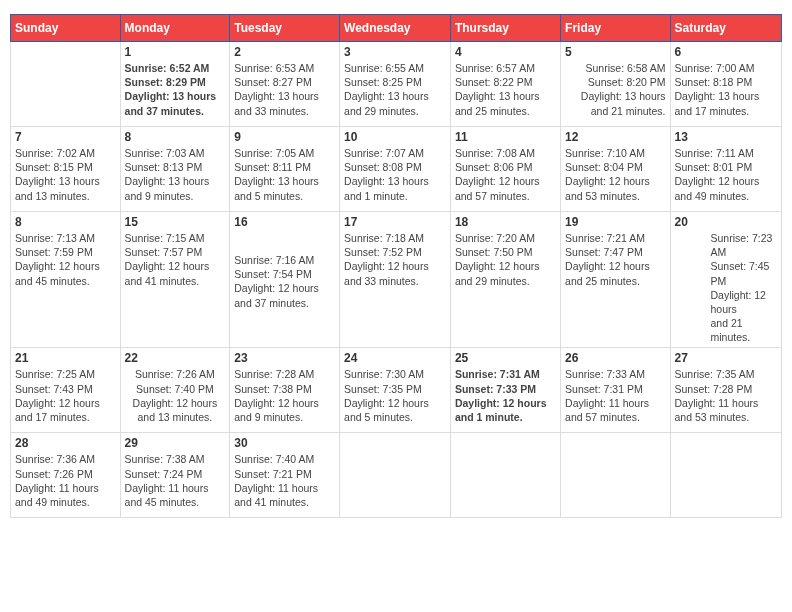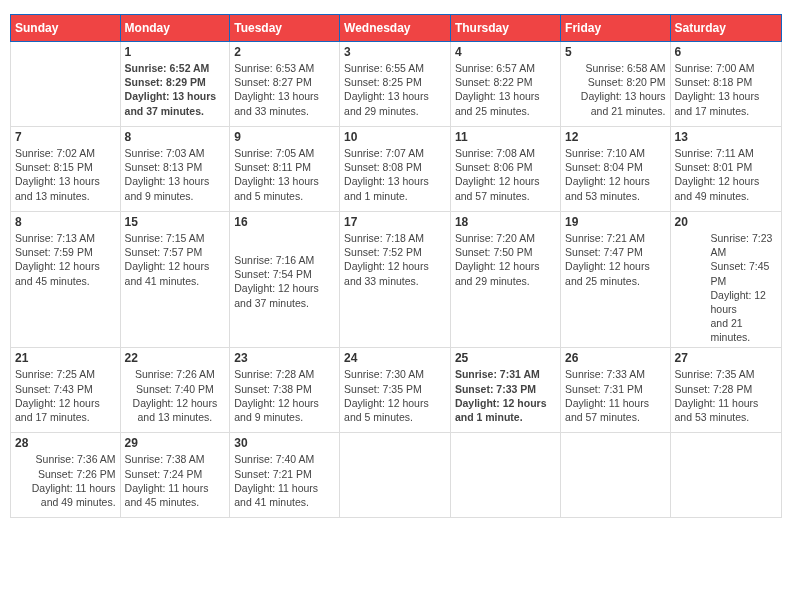--- a/index.html
+++ b/index.html
@@ -312,21 +312,21 @@
           <span class="day-number">27</span>
           <div class="day-info" style="white-space: pre-line;">Sunrise: 7:35 AM
 Sunset: 7:28 PM
 Daylight: 11 hours
 and 53 minutes.</div>
         </td>
       </tr>
       <tr class="week-row">
         <td>
           <span class="day-number">28</span>
-          <div class="day-info" style="white-space: pre-line; text-align: right;">Sunrise: 7:36 AM
+          <div class="day-info" style="white-space: pre-line;">Sunrise: 7:36 AM
 Sunset: 7:26 PM
 Daylight: 11 hours
 and 49 minutes.</div>
         </td>
         <td>
           <span class="day-number">29</span>
           <div class="day-info" style="white-space: pre-line;">Sunrise: 7:38 AM
 Sunset: 7:24 PM
 Daylight: 11 hours
 and 45 minutes.</div>

